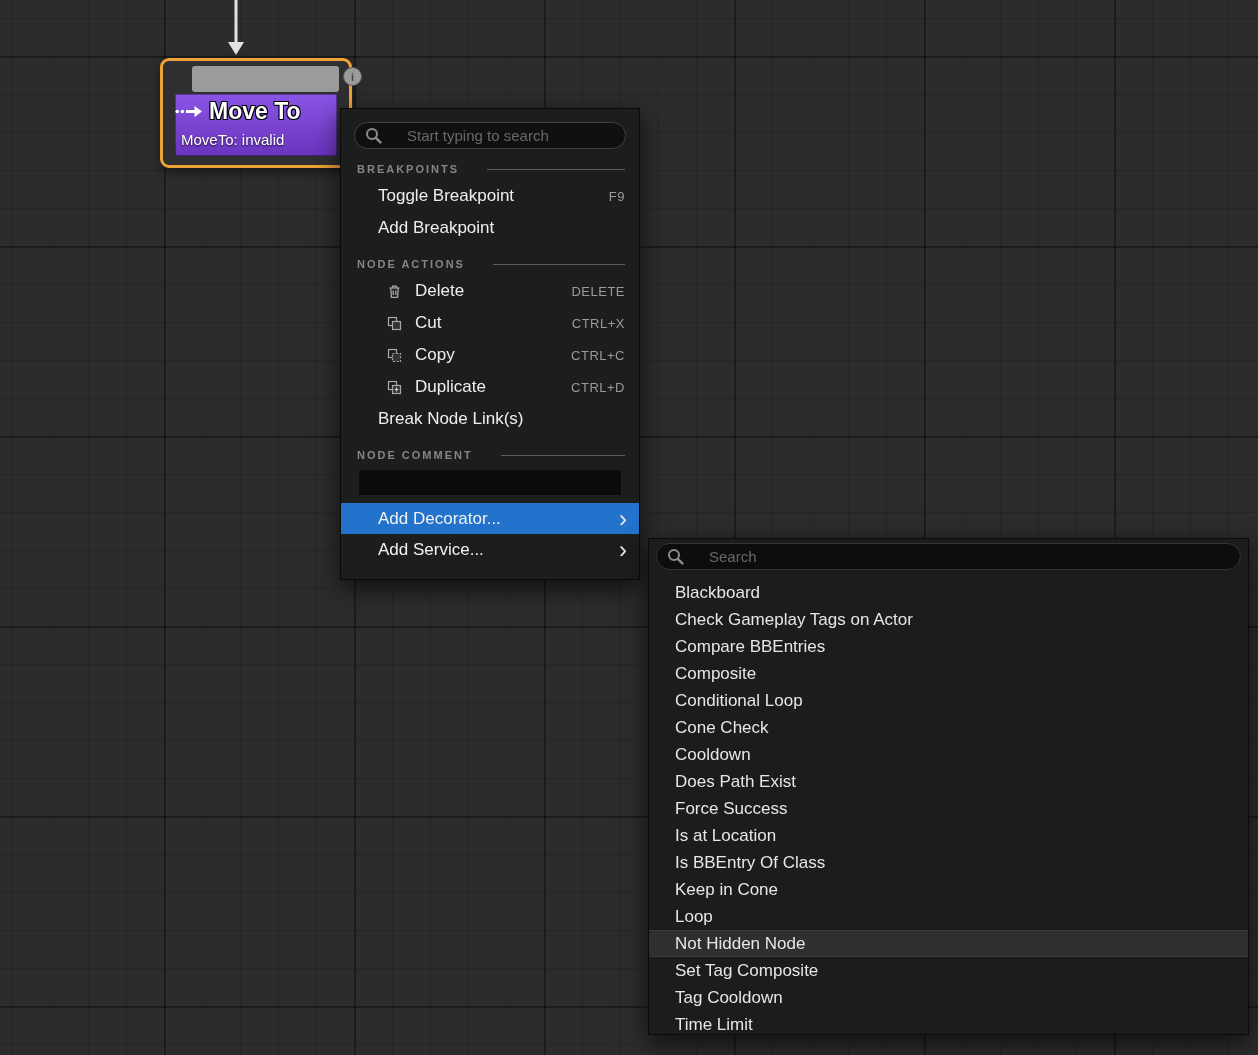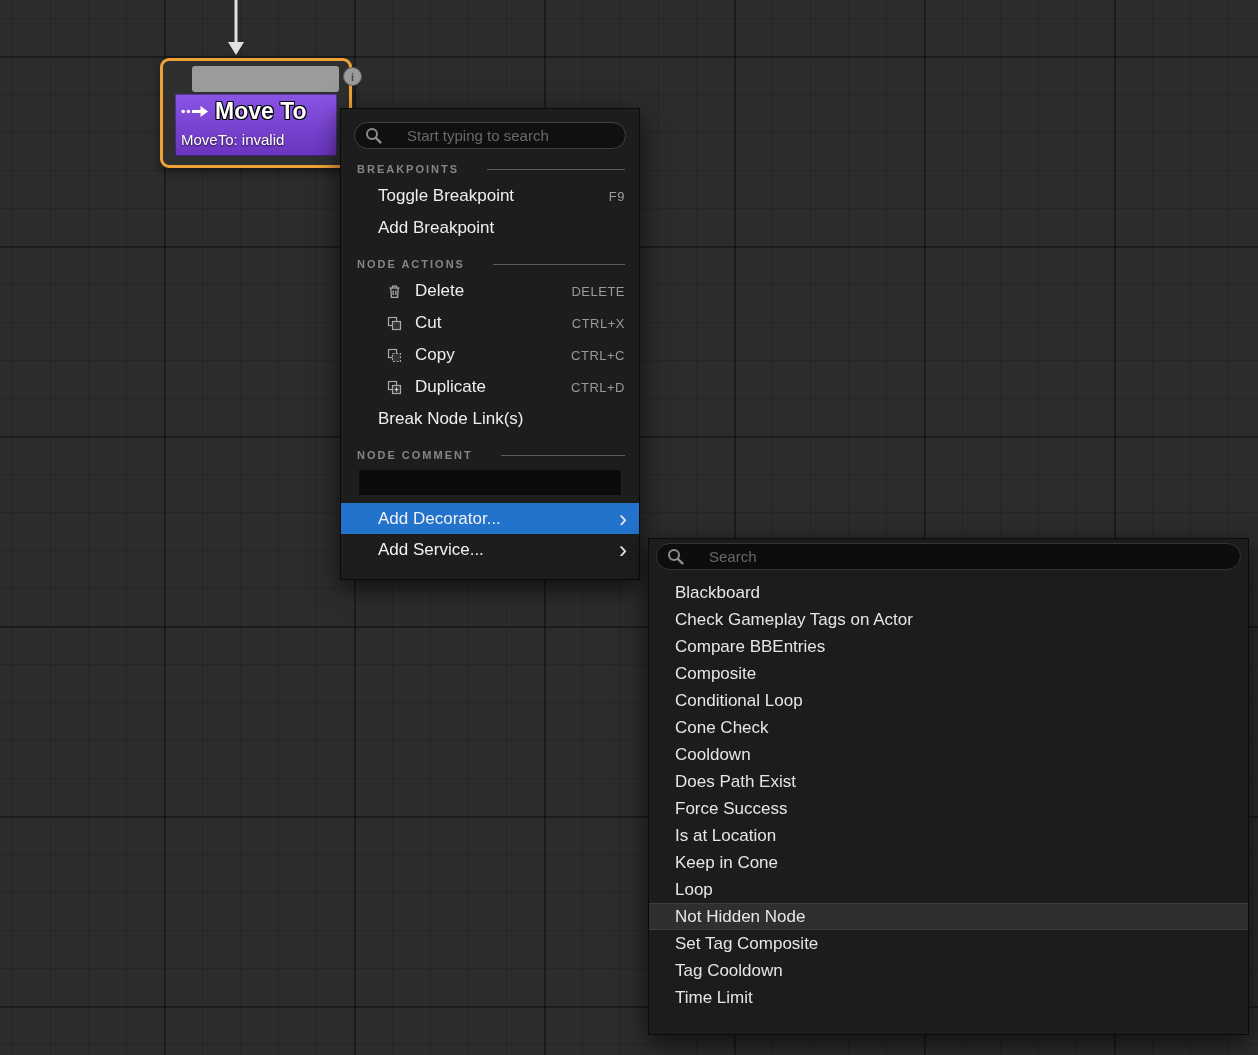--- a/index.html
+++ b/index.html
@@ -35,21 +35,21 @@
     background:#9b9b9b;border:1px solid #5f5f5f;
     color:#474747;font-size:11px;font-weight:bold;
     display:flex;align-items:center;justify-content:center;
   }
   .info-badge::after{content:"i";}
   .node-body{
     position:absolute;left:12px;top:33px;width:162px;height:62px;
     background:linear-gradient(#8a55e6,#6a34bd);border-radius:2px;
     box-shadow:inset 0 0 0 1px rgba(0,0,0,.35);
   }
-  .node-title-row{display:flex;align-items:center;gap:6px;height:34px;padding-left:6px;}
+  .node-title-row{display:flex;align-items:center;gap:6px;height:34px;padding-left:0;}
   .node-title{
     color:#fff;font-size:23px;font-weight:bold;
     text-shadow:-1px -1px 0 #000,1px -1px 0 #000,-1px 1px 0 #000,1px 1px 0 #000;
   }
   .node-subtitle{
     color:#fff;font-size:15px;padding-left:6px;line-height:24px;
     text-shadow:0 1px 2px rgba(0,0,0,.8);
   }
 
   
@@ -248,20 +248,21 @@
     <div class="dec-item">Blackboard</div>
     <div class="dec-item">Check Gameplay Tags on Actor</div>
     <div class="dec-item">Compare BBEntries</div>
     <div class="dec-item">Composite</div>
     <div class="dec-item">Conditional Loop</div>
     <div class="dec-item">Cone Check</div>
     <div class="dec-item">Cooldown</div>
     <div class="dec-item">Does Path Exist</div>
     <div class="dec-item">Force Success</div>
     <div class="dec-item">Is at Location</div>
+    <div class="dec-item">Is BBEntry Of Class</div>
     <div class="dec-item">Keep in Cone</div>
     <div class="dec-item">Loop</div>
     <div class="dec-item hovered">Not Hidden Node</div>
     <div class="dec-item">Set Tag Composite</div>
     <div class="dec-item">Tag Cooldown</div>
     <div class="dec-item">Time Limit</div>
   </div>
 </div>
 
 </body></html>

